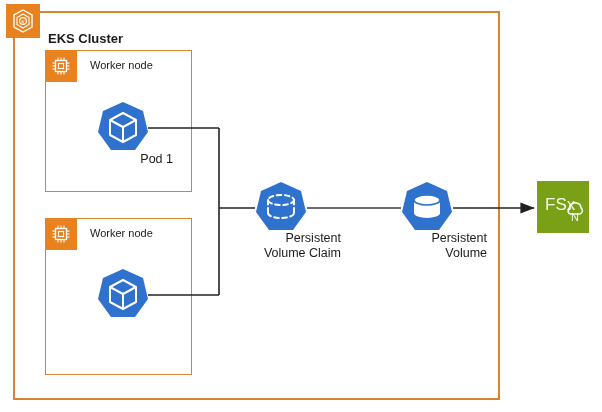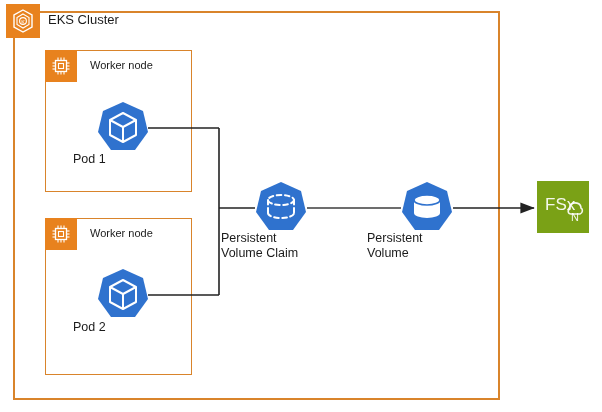--- a/index.html
+++ b/index.html
@@ -49,36 +49,36 @@
   .badge-worker-2 { left: 45px; top: 218px; }
   .badge svg { display: block; }
 
   
   .box-title {
     font-size: 11px;
     color: #1b1b1b;
     white-space: nowrap;
     line-height: 1;
   }
-  .title-eks { left: 48px; top: 13px; font-size: 13px; }
+  .title-eks { left: 48px; top: 32px; font-size: 13px; font-weight: bold; }
   .title-worker-1 { left: 90px; top: 60px; }
   .title-worker-2 { left: 90px; top: 228px; }
 
   
   .k8s-node { width: 56px; height: 56px; }
   .k8s-node svg { display: block; width: 56px; height: 56px; }
   .node-pod1 { left: 95px; top: 100px; }
   .node-pod2 { left: 95px; top: 267px; }
   .node-pvc  { left: 253px; top: 180px; }
   .node-pv   { left: 399px; top: 180px; }
 
   .node-label {
     font-size: 12.5px;
     color: #1b1b1b;
-    text-align: left;
+    text-align: right;
     line-height: 15px;
     white-space: pre-line;
   }
   .label-pod1 { left: 73px; top: 152px; width: 100px; }
   .label-pod2 { left: 73px; top: 320px; width: 100px; }
   .label-pvc  { left: 221px; top: 231px; width: 120px; }
   .label-pv   { left: 367px; top: 231px; width: 120px; }
 
   
   .fsx-tile {
@@ -194,21 +194,20 @@
   <div class="abs k8s-node node-pod2">
     <svg viewBox="0 0 56 56" aria-hidden="true">
       <polygon points="28,2 48,11 53,32 40,50 16,50 3,32 8,11" fill="#2F72CE"></polygon>
       <g fill="none" stroke="#ffffff" stroke-width="2" stroke-linejoin="round">
         <polygon points="28,13 41,20 41,35 28,42 15,35 15,20"></polygon>
         <polyline points="15,20 28,27 41,20"></polyline>
         <line x1="28" y1="27" x2="28" y2="42"></line>
       </g>
     </svg>
   </div>
-  <div class="abs node-label label-pod2">Pod 2</div>
 
   <div class="abs k8s-node node-pvc">
     <svg viewBox="0 0 56 56" aria-hidden="true">
       <polygon points="28,2 48,11 53,32 40,50 16,50 3,32 8,11" fill="#2F72CE"></polygon>
       <g fill="none" stroke="#ffffff" stroke-width="2" stroke-dasharray="4.5 3.5" stroke-linecap="round">
         <ellipse cx="28" cy="20" rx="13" ry="5"></ellipse>
         <path d="M 15 20 L 15 33"></path>
         <path d="M 41 20 L 41 33"></path>
         <path d="M 15 33 A 13 5 0 0 0 41 33"></path>
       </g>

